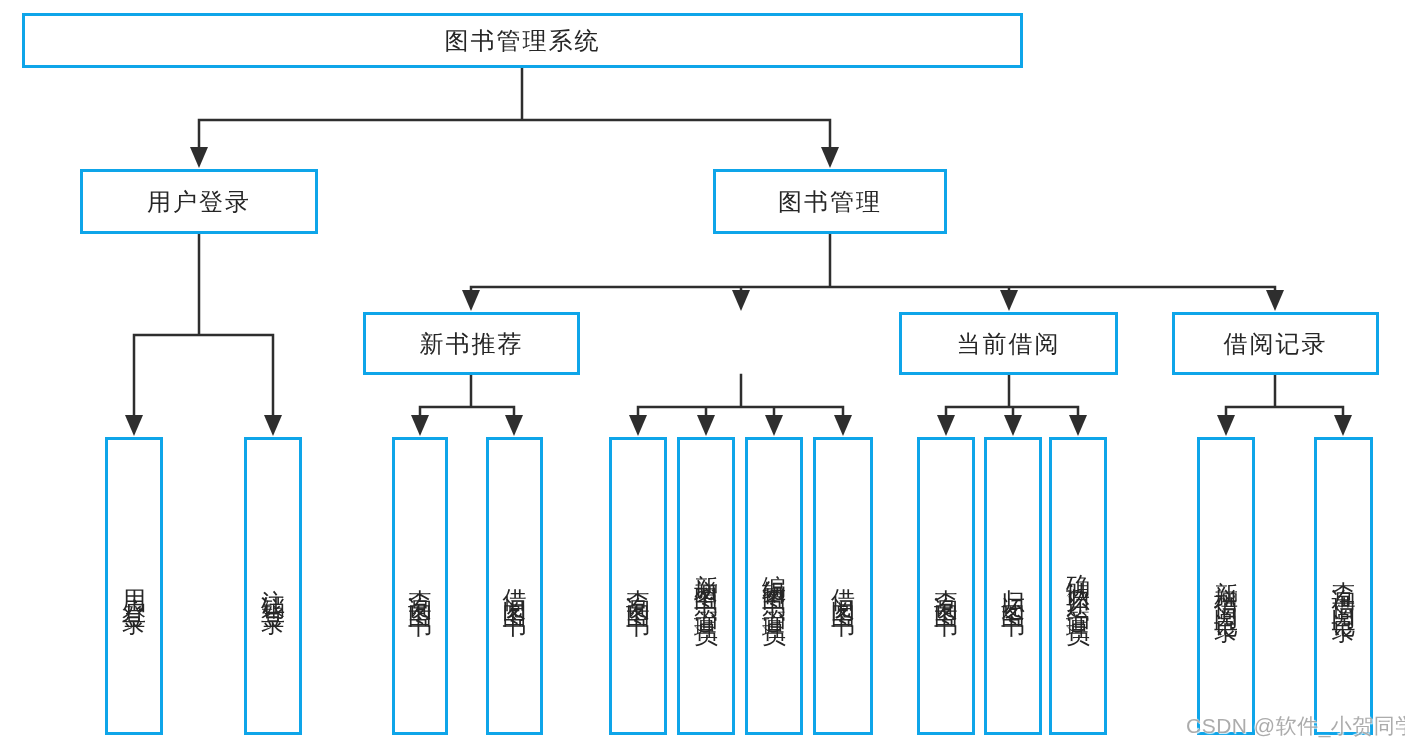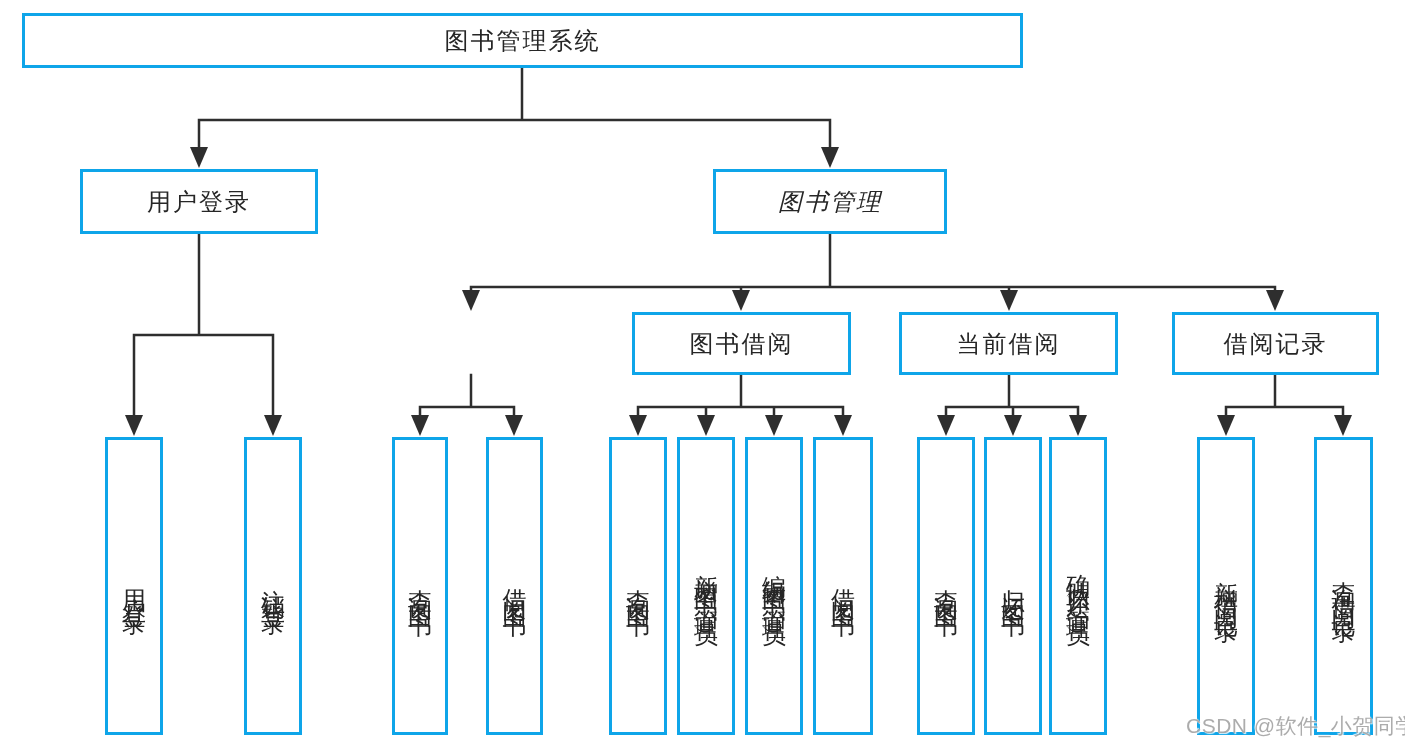--- a/index.html
+++ b/index.html
@@ -73,26 +73,26 @@
     </g>
   </svg>
 
   <div class="box" style="left:22px; top:13px; width:1001px; height:55px;">
     <span class="h-label">图书管理系统</span>
   </div>
 
   <div class="box" style="left:80px; top:169px; width:238px; height:65px;">
     <span class="h-label">用户登录</span>
   </div>
-  <div class="box" style="left:713px; top:169px; width:234px; height:65px;font-style:italic;">
+  <div class="box" style="left:713px; top:169px; width:234px; height:65px;">
     <span class="h-label">图书管理</span>
   </div>
 
-  <div class="box" style="left:632px; top:312px; width:219px; height:63px;">
-    <span class="h-label">图书借阅</span>
+  <div class="box" style="left:363px; top:312px; width:217px; height:63px;">
+    <span class="h-label">新书推荐</span>
   </div>
   <div class="box" style="left:899px; top:312px; width:219px; height:63px;">
     <span class="h-label">当前借阅</span>
   </div>
   <div class="box" style="left:1172px; top:312px; width:207px; height:63px;">
     <span class="h-label">借阅记录</span>
   </div>
 
   <div class="box" style="left:105px; top:437px; width:58px; height:298px;">
     <span class="v-label">用户登录</span>

